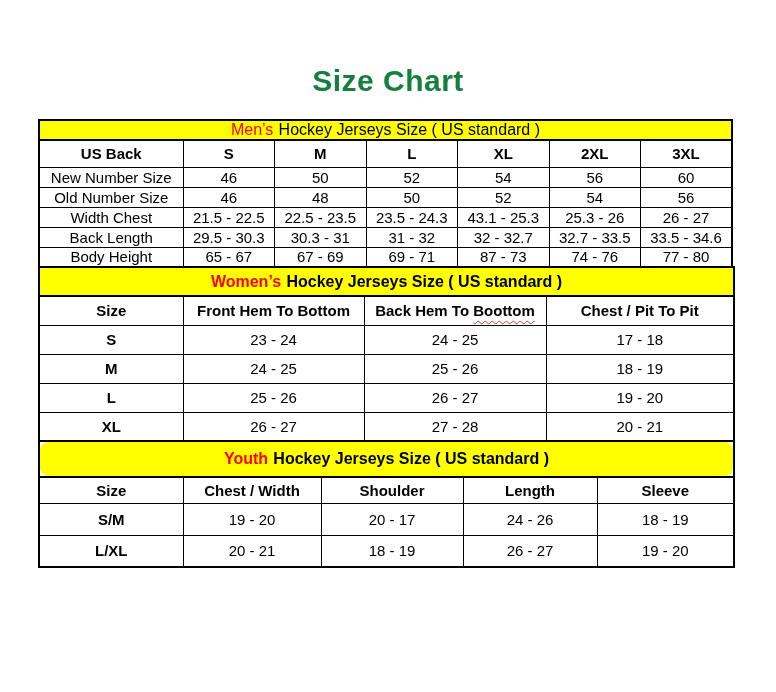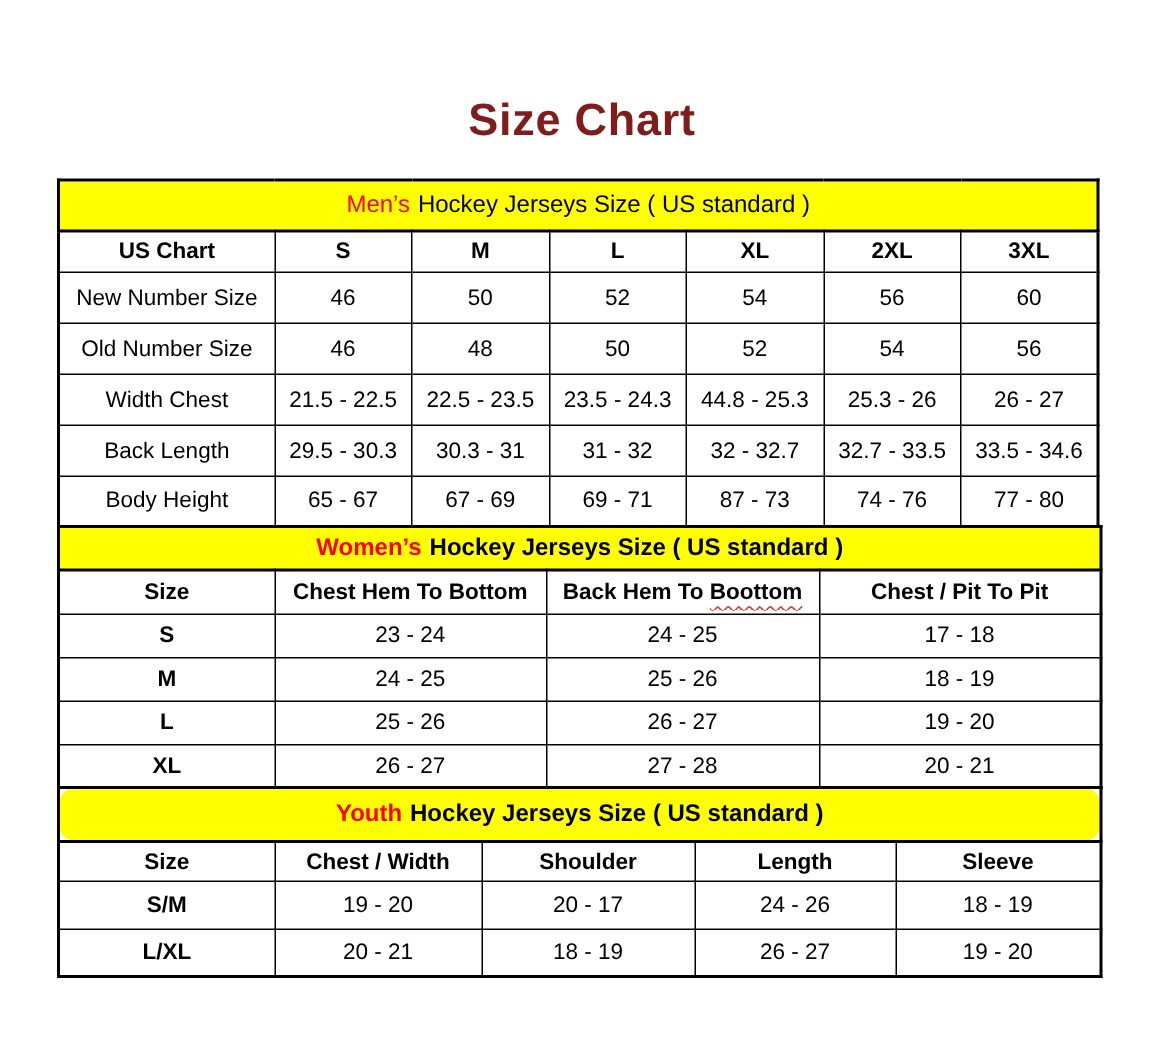--- a/index.html
+++ b/index.html
@@ -8,21 +8,21 @@
     background: #ffffff;
     font-family: "Liberation Sans", "DejaVu Sans", sans-serif;
     color: #000000;
     overflow: hidden;
   }
   .page-title {
     margin-top: 64px;
     text-align: center;
     font-size: 30px;
     font-weight: bold;
-    color: #7f1d1d;
+    color: #15803d;
     letter-spacing: 0.5px;
   }
   .sheet {
     width: 695px;
     margin: 21px 0 0 38px;
   }
   table.size-table {
     width: 695px;
     border-collapse: collapse;
     table-layout: fixed;
@@ -40,21 +40,21 @@
   }
   .band td {
     background: #ffff00;
     height: 41px;
     font-weight: bold;
     font-size: 16px;
     border: 2px solid #000000;
   }
   .band .hl { color: #ff0000; margin-right: 0.33em; }
   .head th { font-weight: bold; height: 27px; }
-  .mens tbody td { height: 34px; font-weight: normal; }
+  .mens tbody td { height: 20px; font-weight: normal; }
   .womens .head th { height: 29px; }
   .womens tbody td { height: 29px; }
   .youth .band td { height: 36px; }
   .youth .head th { height: 26px; }
   .youth tbody td { height: 32px; border-radius: 12px; }
   .row-label-bold { font-weight: bold; }
   .typo {
     text-decoration: underline;
     text-decoration-style: wavy;
     text-decoration-color: #d43b2e;
@@ -77,21 +77,21 @@
         <col>
         <col>
         <col>
         <col>
       </colgroup>
     <tbody>
       <tr class="band">
         <td colspan="7"><span class="hl">Men’s</span><span>Hockey Jerseys Size ( US standard )</span></td>
       </tr>
       <tr class="head">
-        <th>US Chart</th>
+        <th>US Back</th>
         <th>S</th>
         <th>M</th>
         <th>L</th>
         <th>XL</th>
         <th>2XL</th>
         <th>3XL</th>
       </tr>
       <tr>
         <td>New Number Size</td>
         <td>46</td>
@@ -108,21 +108,21 @@
         <td>50</td>
         <td>52</td>
         <td>54</td>
         <td>56</td>
       </tr>
       <tr>
         <td>Width Chest</td>
         <td>21.5 - 22.5</td>
         <td>22.5 - 23.5</td>
         <td>23.5 - 24.3</td>
-        <td>44.8 - 25.3</td>
+        <td>43.1 - 25.3</td>
         <td>25.3 - 26</td>
         <td>26 - 27</td>
       </tr>
       <tr>
         <td>Back Length</td>
         <td>29.5 - 30.3</td>
         <td>30.3 - 31</td>
         <td>31 - 32</td>
         <td>32 - 32.7</td>
         <td>32.7 - 33.5</td>
@@ -146,21 +146,21 @@
         <col style="width:181px">
         <col style="width:182px">
         <col style="width:188px">
       </colgroup>
     <tbody>
       <tr class="band">
         <td colspan="4"><span class="hl">Women’s</span><span>Hockey Jerseys Size ( US standard )</span></td>
       </tr>
       <tr class="head">
         <th>Size</th>
-        <th>Chest Hem To Bottom</th>
+        <th>Front Hem To Bottom</th>
         <th><span>Back Hem To</span> <span class="typo">Boottom</span></th>
         <th>Chest / Pit To Pit</th>
       </tr>
       <tr>
         <td class="row-label-bold">S</td>
         <td>23 - 24</td>
         <td>24 - 25</td>
         <td>17 - 18</td>
       </tr>
       <tr>

